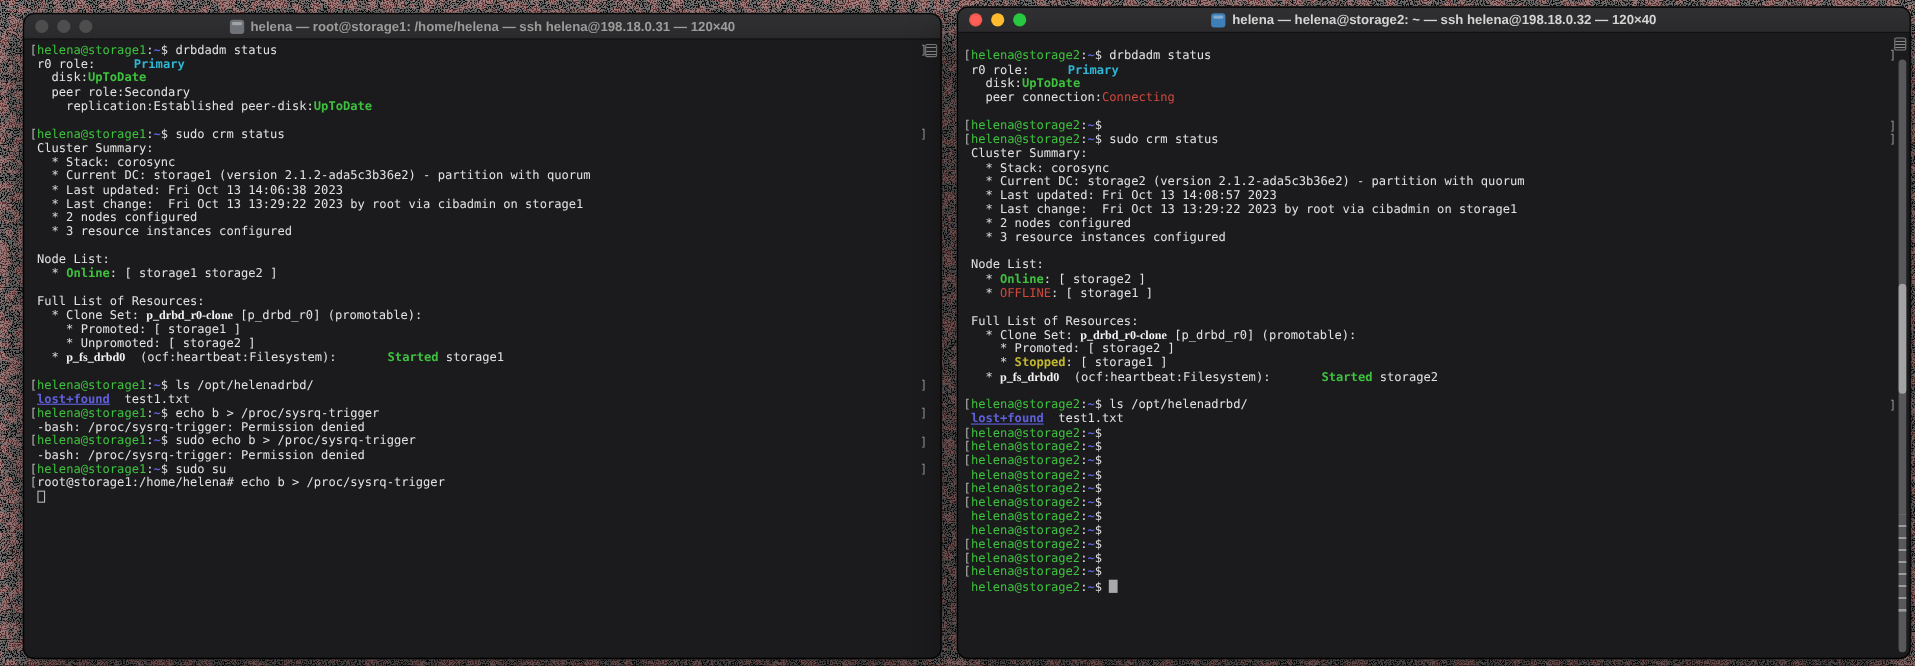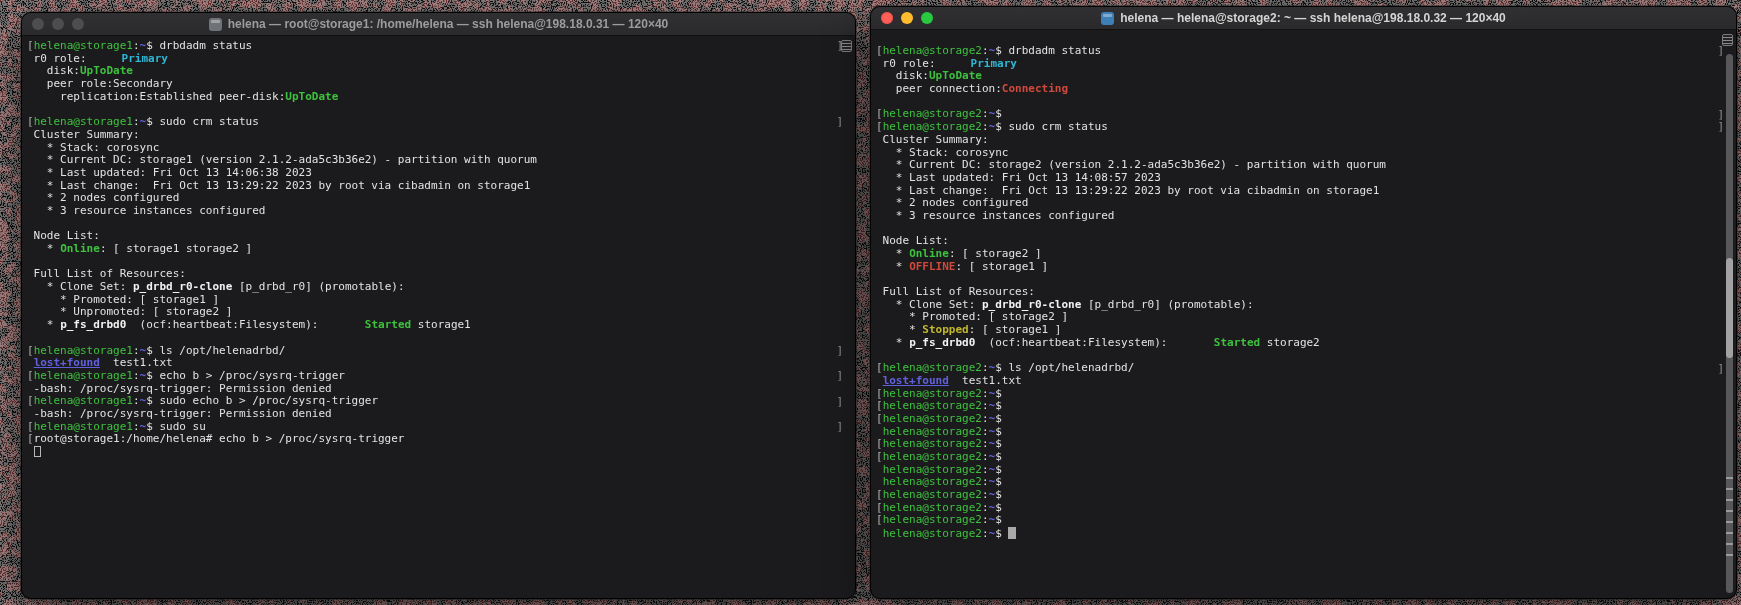--- a/index.html
+++ b/index.html
@@ -31,26 +31,26 @@
   .inactive .title-text { color:#9c9c9c; }
   .active .title-text { color:#d4d4d4; }
 
   .content { position:relative; flex:1; font-family:"DejaVu Sans Mono", monospace;
     font-size:11px; line-height:12.7px; color:#e2e2e2; overflow:hidden; }
   .pane { position:absolute; left:5px; right:14px; white-space:pre; }
   .t-line { height:12.7px; white-space:pre; }
 
   .sg-fg  { color:#e2e2e2; }
   .sg-mk  { color:#b2b2b2; }
-  .sg-b   { color:#f2f2f2; font-weight:bold; }
+  .sg-b   { color:#f2f2f2; font-weight:bold;font-family:Liberation Serif, serif; }
   .sg-usr { color:#3ec13e; font-weight:normal; }
   .sg-til { color:#6060dd; font-weight:bold; }
   .sg-cyan{ color:#2fb6d4; font-weight:bold;padding-left:35px; }
   .sg-grn { color:#3ec13e; font-weight:bold; }
-  .sg-red { color:#d1483c; font-weight:bold; }
+  .sg-red { color:#d1483c; font-weight:normal; }
   .sg-yel { color:#c2b82f; font-weight:bold; }
   .sg-dir { color:#6060dd; font-weight:bold;text-decoration:underline; }
   .sg-curhollow { display:inline-block; width:7px; height:11px; border:1px solid #b8b8b8;
     vertical-align:-2px; }
   .sg-cursolid  { display:inline-block; width:8px; height:12px; background:#a9a9a9;
     vertical-align:-2px; }
 
   .marks-layer { position:absolute; top:0; bottom:0; right:0; width:20px; pointer-events:none; }
   .edge-mark { position:absolute; right:12px; color:#8f8f8f;
     font-family:"DejaVu Sans Mono", monospace; font-size:11px; line-height:12.7px; }

